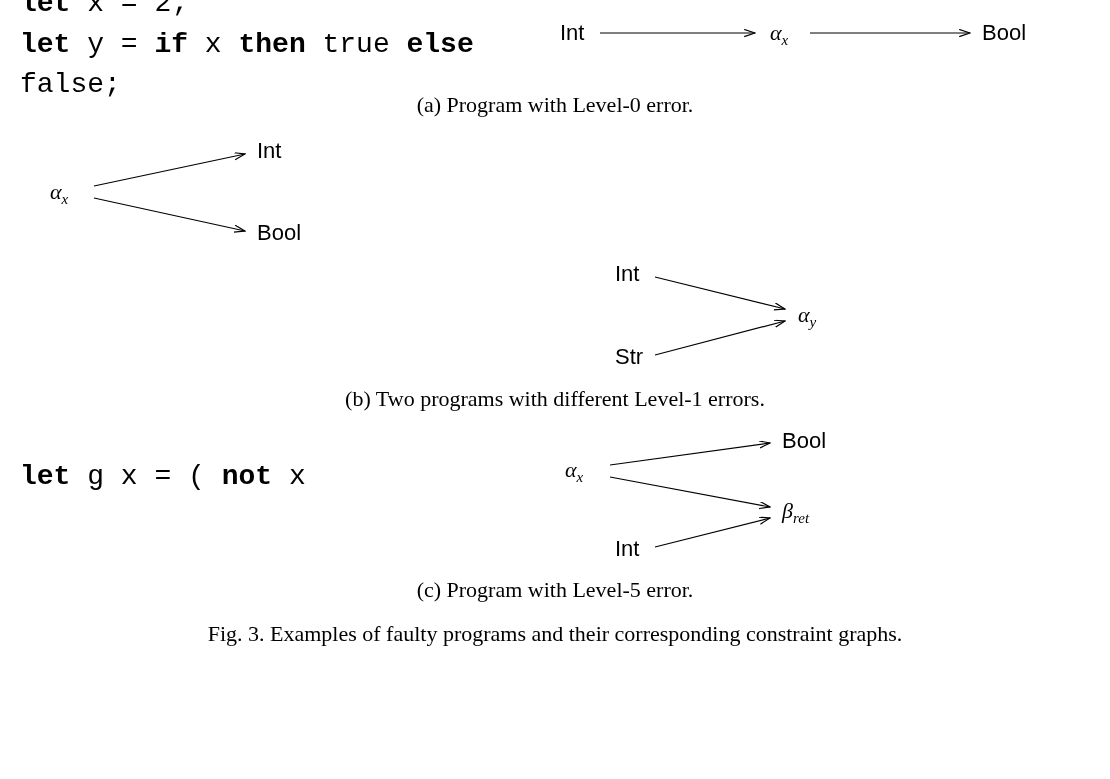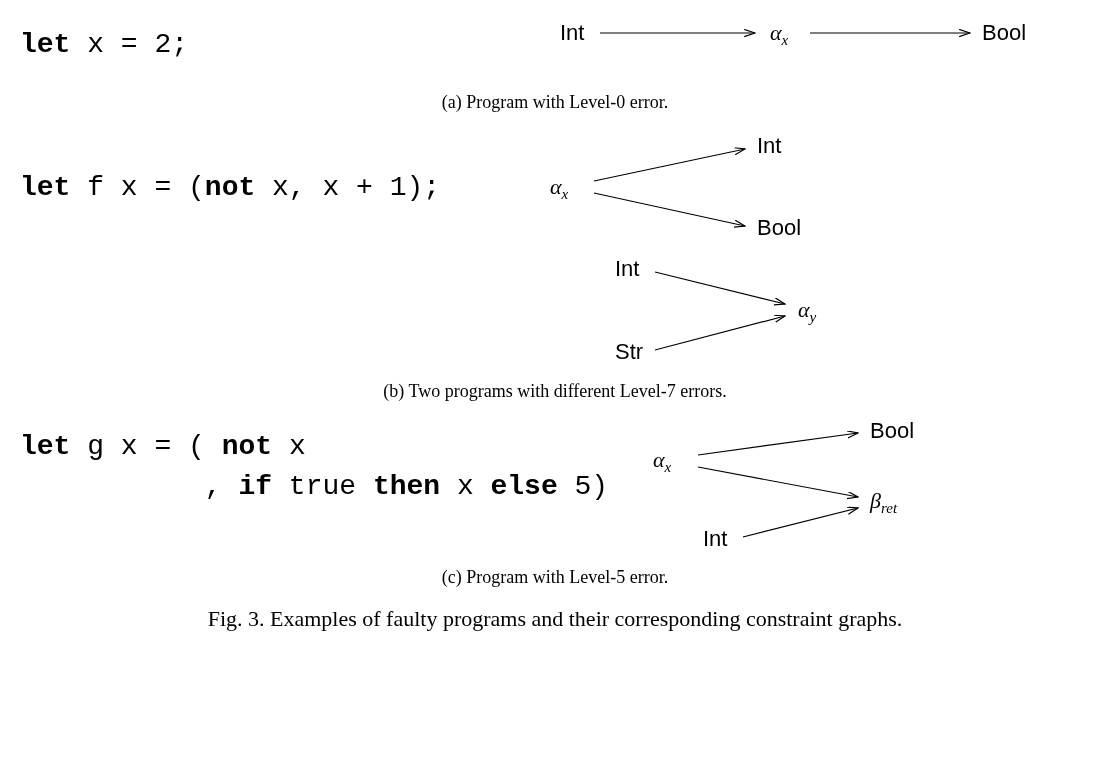--- a/index.html
+++ b/index.html
@@ -30,21 +30,21 @@
     .code-block .kw {
       font-weight: bold;
     }
     .graph {
       flex: 1;
       position: relative;
       height: 100%;
     }
     .caption {
       text-align: center;
-      font-size: 18px;
+      font-size: 22px;
       margin: 12px 0 18px;
     }
     .figure-caption {
       text-align: center;
       font-size: 22px;
       margin-top: 0;
     }
     .sans {
       font-family: 'Segoe UI', 'Helvetica Neue', Arial, sans-serif;
     }
@@ -68,43 +68,41 @@
       font-style: italic;
       font-size: 15px;
     }
   </style>
 </head>
 <body>
 
 <div class="section" style="height:70px;">
   <div class="code-block">
     <div><span class="kw">let</span><span> x = 2;</span></div>
+    <div><span class="kw">let</span><span> y = </span><span class="kw">if</span><span> x </span><span class="kw">then</span><span> true </span><span class="kw">else</span><span> false;</span></div>
   </div>
   <div class="graph">
     <svg width="560" height="70">
       <defs>
         <marker id="arrowA" markerWidth="10" markerHeight="10" refX="9" refY="3" orient="auto" markerUnits="strokeWidth">
           <path d="M0,0 L9,3 L0,6" fill="none" stroke="black" stroke-width="1"></path>
         </marker>
       </defs>
       <text x="40" y="30" class="sans">Int</text>
       <line x1="80" y1="23" x2="235" y2="23" stroke="black" stroke-width="1.2" marker-end="url(#arrowA)"></line>
       <text x="250" y="30"><tspan class="ital">α</tspan><tspan class="subt" dy="5">x</tspan></text>
       <line x1="290" y1="23" x2="450" y2="23" stroke="black" stroke-width="1.2" marker-end="url(#arrowA)"></line>
       <text x="462" y="30" class="sans">Bool</text>
     </svg>
   </div>
 </div>
 
 <div class="caption">(a) Program with Level-0 error.</div>
 
 <div class="section" style="height:115px;">
-  <div class="code-block">
-    <div><span class="kw">let</span><span> f x = (</span><span class="kw">not</span><span> x, x + 1);</span></div>
-  </div>
   <div class="graph">
     <svg width="560" height="115">
       <defs>
         <marker id="arrowB1" markerWidth="10" markerHeight="10" refX="9" refY="3" orient="auto" markerUnits="strokeWidth">
           <path d="M0,0 L9,3 L0,6" fill="none" stroke="black" stroke-width="1"></path>
         </marker>
       </defs>
       <text x="30" y="63"><tspan class="ital">α</tspan><tspan class="subt" dy="5">x</tspan></text>
       <line x1="74" y1="50" x2="225" y2="18" stroke="black" stroke-width="1.2" marker-end="url(#arrowB1)"></line>
       <text x="237" y="22" class="sans">Int</text>
@@ -126,25 +124,25 @@
       </defs>
       <text x="95" y="22" class="sans">Int</text>
       <text x="95" y="105" class="sans">Str</text>
       <line x1="135" y1="18" x2="265" y2="50" stroke="black" stroke-width="1.2" marker-end="url(#arrowB2)"></line>
       <line x1="135" y1="96" x2="265" y2="62" stroke="black" stroke-width="1.2" marker-end="url(#arrowB2)"></line>
       <text x="278" y="63"><tspan class="ital">α</tspan><tspan class="subt" dy="5">y</tspan></text>
     </svg>
   </div>
 </div>
 
-<div class="caption">(b) Two programs with different Level-7 errors.</div>
+<div class="caption">(b) Two programs with different Level-1 errors.</div>
 
 <div class="section" style="height:135px;">
   <div class="code-block" style="white-space:pre;">
-<div><span class="kw">let</span><span> g x = ( </span><span class="kw">not</span><span> x</span></div><div><span>           , </span><span class="kw">if</span><span> true </span><span class="kw">then</span><span> x </span><span class="kw">else</span><span> 5)</span></div>
+<div><span class="kw">let</span><span> g x = ( </span><span class="kw">not</span><span> x</span></div>
   </div>
   <div class="graph">
     <svg width="560" height="135">
       <defs>
         <marker id="arrowC" markerWidth="10" markerHeight="10" refX="9" refY="3" orient="auto" markerUnits="strokeWidth">
           <path d="M0,0 L9,3 L0,6" fill="none" stroke="black" stroke-width="1"></path>
         </marker>
       </defs>
       <text x="45" y="47"><tspan class="ital">α</tspan><tspan class="subt" dy="5">x</tspan></text>
       <text x="95" y="126" class="sans">Int</text>

